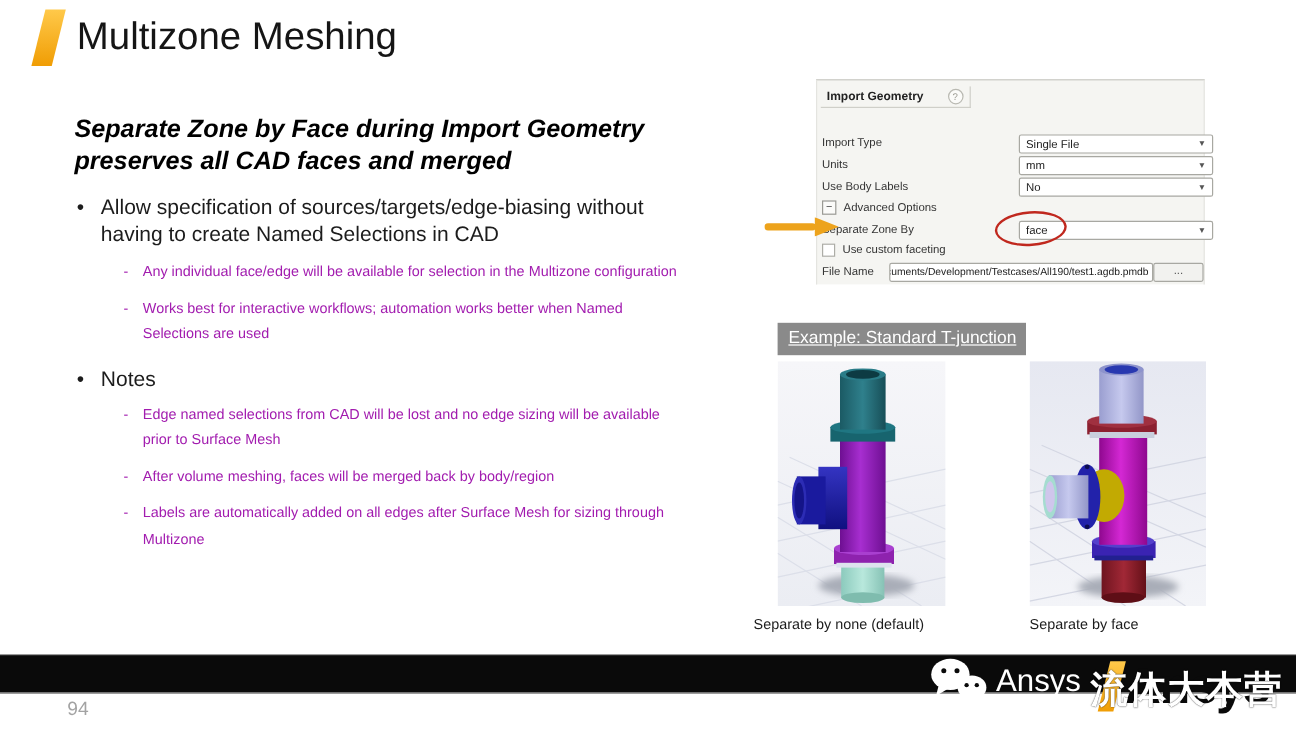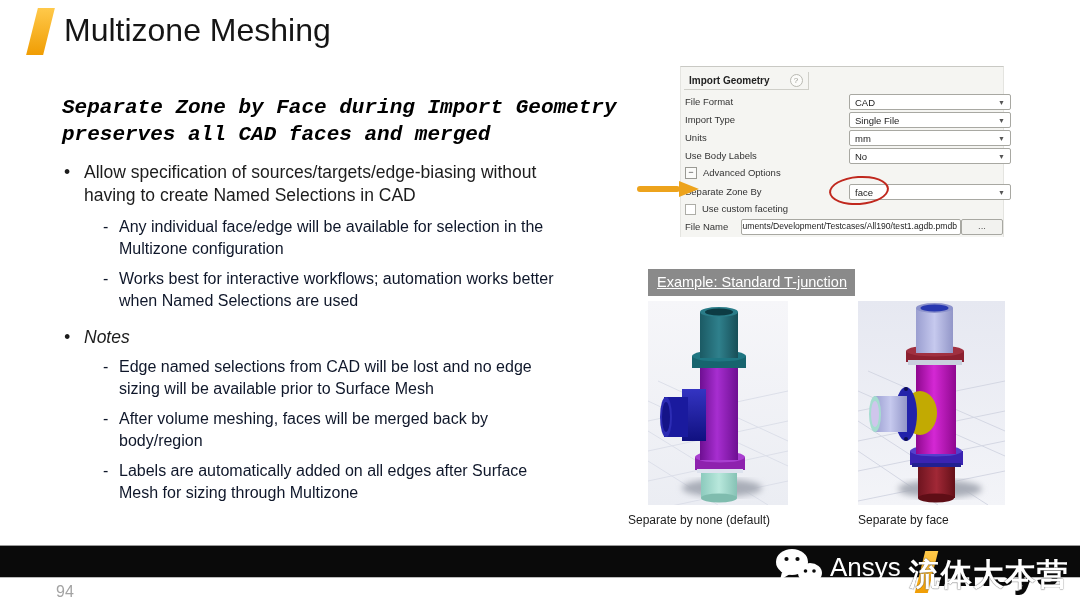--- a/index.html
+++ b/index.html
@@ -6,27 +6,27 @@
   .slide{position:relative;width:1080px;height:608px;background:#ffffff;overflow:hidden;
          font-family:"Liberation Sans",sans-serif;color:#1c1c1c;}
 
   
   .title-slash{position:absolute;left:32px;top:8px;width:17px;height:47px;
     background:linear-gradient(180deg,#ffc94a 0%,#f09d04 100%);transform:skewX(-14deg);}
   .page-title{position:absolute;left:64px;top:12px;font-size:32px;font-weight:500;color:#151515;}
 
   
   .left-col{position:absolute;left:62px;top:94px;width:565px;}
-  .heading{font-size:21px;font-weight:bold;font-style:italic;line-height:27px;color:#000;font-family:Liberation Mono, monospace;}
+  .heading{font-size:21px;font-weight:bold;font-style:italic;line-height:27px;color:#000;}
   .bullets{margin-top:13px;}
   .b1{position:relative;padding-left:22px;width:470px;font-size:17.5px;line-height:23px;margin-bottom:9px;}
   .b1::before{content:"•";position:absolute;left:2px;top:0;}
-  .b2{position:relative;margin-left:40px;padding-left:17px;width:448px;font-size:16px;line-height:21.5px;margin-bottom:9px;color:#0f172a;}
+  .b2{position:relative;margin-left:40px;padding-left:17px;width:448px;font-size:12px;line-height:21.5px;margin-bottom:9px;color:#a21caf;}
   .b2::before{content:"-";position:absolute;left:1px;top:0;}
-  .b1.notes{margin-top:15px;margin-bottom:7px;font-style:italic;}
+  .b1.notes{margin-top:15px;margin-bottom:7px;}
 
   
   .dialog{position:absolute;left:680px;top:66px;width:322px;height:170px;
     background:#f5f5f2;border-top:1px solid #c9c9c4;border-left:1px solid #e4e4e0;border-right:1px solid #e4e4e0;
     font-size:9.5px;color:#333;}
   .dlg-header{position:absolute;left:3px;top:5px;height:17px;display:flex;align-items:center;gap:20px;
     padding:0 5px;border-right:1px solid #cfcfc9;border-bottom:1px solid #cfcfc9;background:#f5f5f2;}
   .dlg-title{font-weight:bold;font-size:10px;color:#222;}
   .help-circle{width:11px;height:11px;border:1px solid #b9b9b2;border-radius:50%;color:#9a9a92;
     font-size:8px;line-height:11px;text-align:center;background:#fbfbf9;}
@@ -96,27 +96,20 @@
       <div class="b2">Labels are automatically added on all edges after Surface Mesh for sizing through Multizone</div>
     </div>
   </div>
 
   <div class="dialog">
     <div class="dlg-header">
       <span class="dlg-title">Import Geometry</span>
       <span class="help-circle">?</span>
     </div>
 
-    <div class="dlg-row" style="top:27px">
-      <span class="dlg-label">File Format</span>
-      <span class="dlg-select">
-        <span>CAD</span>
-        <span class="dd-arrow">▼</span>
-      </span>
-    </div>
     <div class="dlg-row" style="top:45px">
       <span class="dlg-label">Import Type</span>
       <span class="dlg-select">
         <span>Single File</span>
         <span class="dd-arrow">▼</span>
       </span>
     </div>
     <div class="dlg-row" style="top:63px">
       <span class="dlg-label">Units</span>
       <span class="dlg-select">

